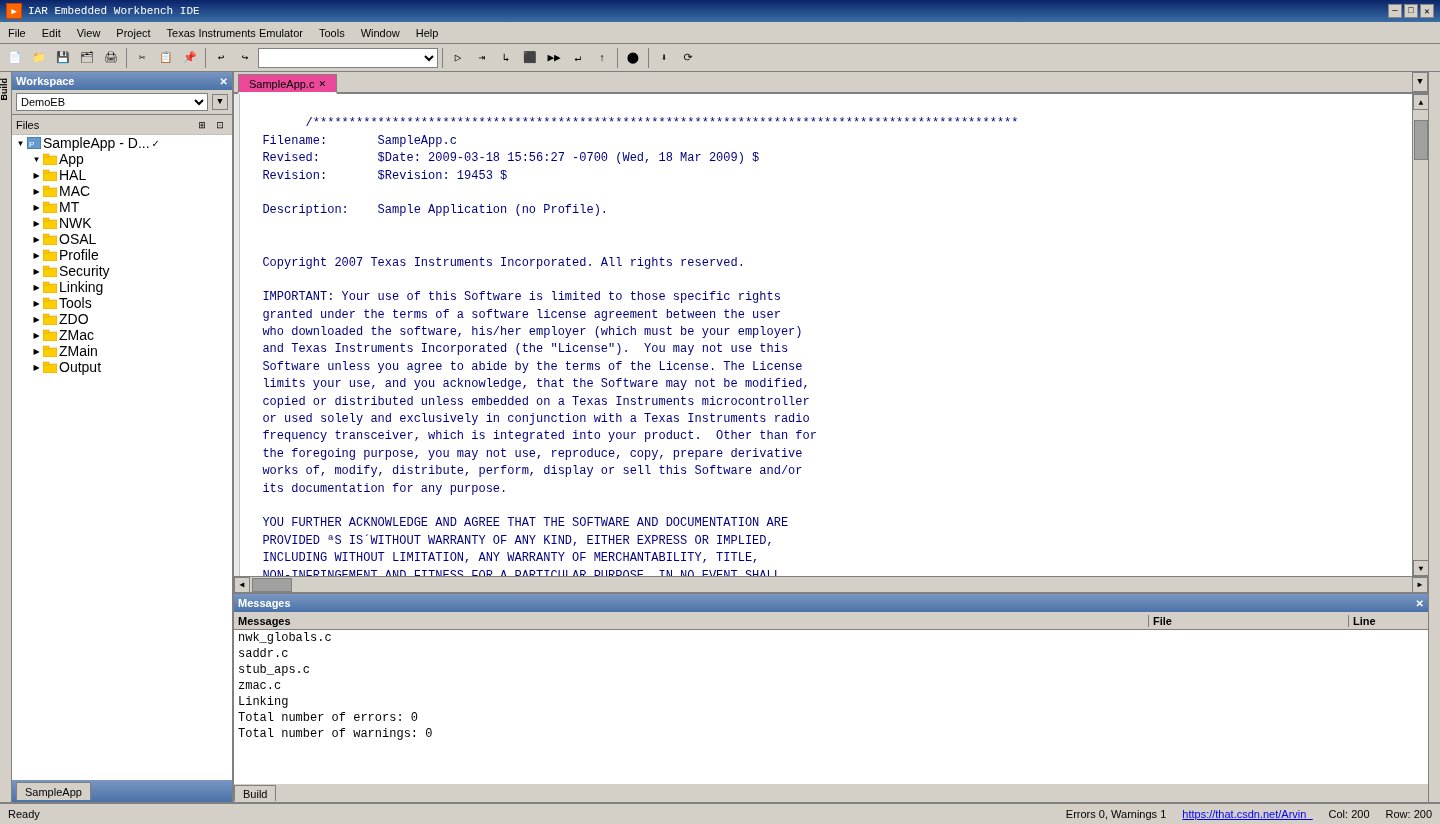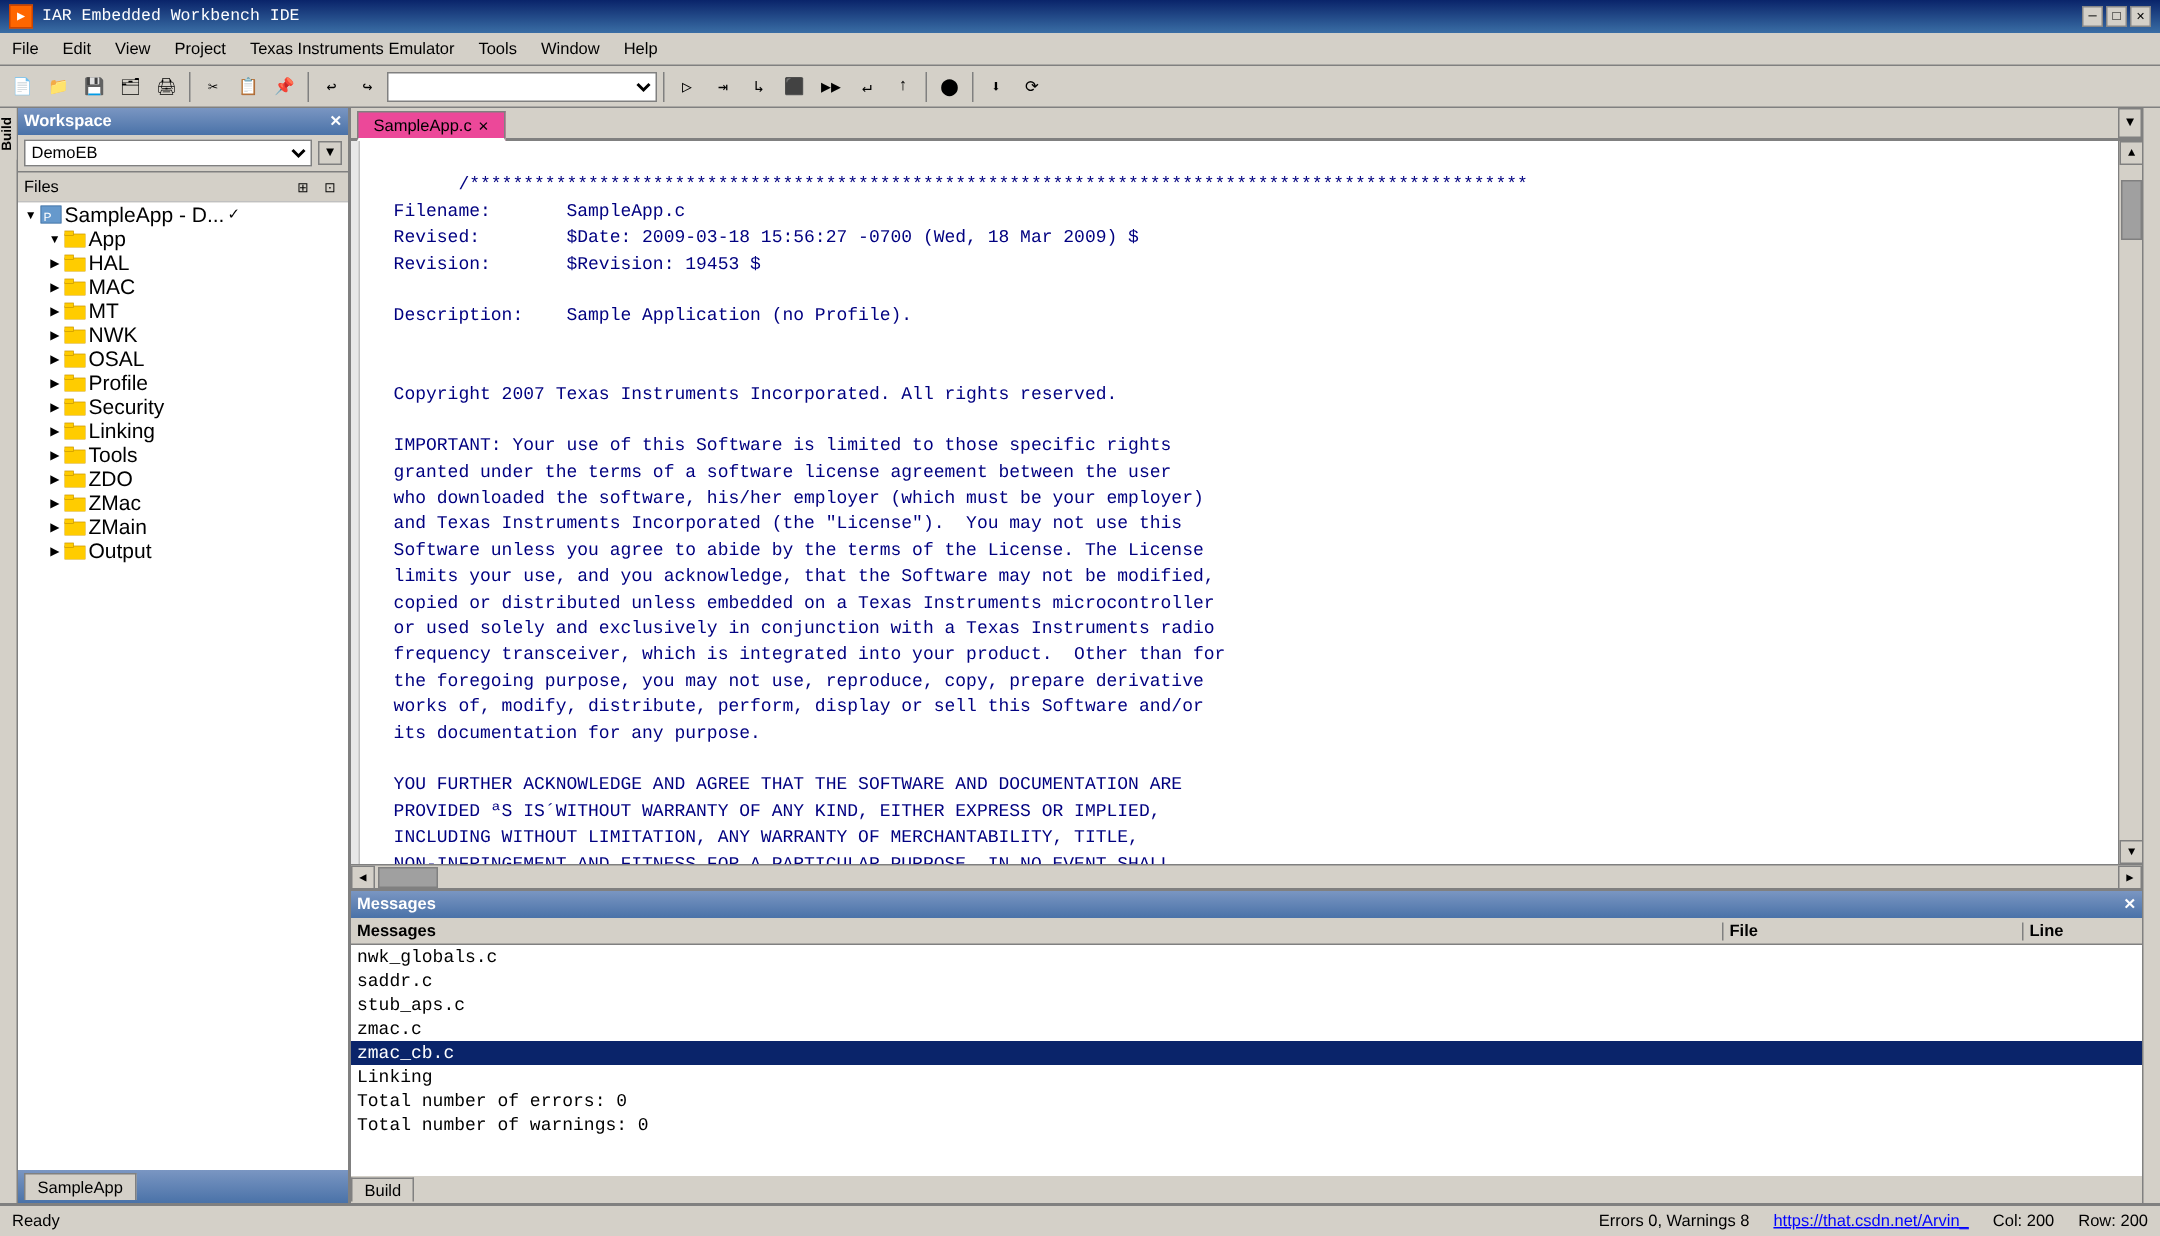--- a/index.html
+++ b/index.html
@@ -685,25 +685,20 @@
           <div class="build-row">
             <div class="build-msg">stub_aps.c</div>
             <div class="build-file"></div>
             <div class="build-line"></div>
           </div>
           <div class="build-row">
             <div class="build-msg">zmac.c</div>
             <div class="build-file"></div>
             <div class="build-line"></div>
           </div>
-          <div class="build-row selected">
-            <div class="build-msg">zmac_cb.c</div>
-            <div class="build-file"></div>
-            <div class="build-line"></div>
-          </div>
           <div class="build-row">
             <div class="build-msg">Linking</div>
             <div class="build-file"></div>
             <div class="build-line"></div>
           </div>
           <div class="build-row">
             <div class="build-msg">Total number of errors: 0</div>
             <div class="build-file"></div>
             <div class="build-line"></div>
           </div>
@@ -720,18 +715,18 @@
 
   </div>
 
   <div id="right-tabs"></div>
 
 </div>
 
 <div id="status-bar">
   <span id="status-ready">Ready</span>
   <div id="status-right">
-    <span id="status-errors">Errors 0, Warnings 8</span>
+    <span id="status-errors">Errors 0, Warnings 1</span>
     <span id="status-link">https://that.csdn.net/Arvin_</span>
     <span style="font-size:11px; font-family:Arial,sans-serif;">Col: <span>200</span></span>
     <span style="font-size:11px; font-family:Arial,sans-serif;">Row: <span>200</span></span>
   </div>
 </div>
 
 </body></html>

